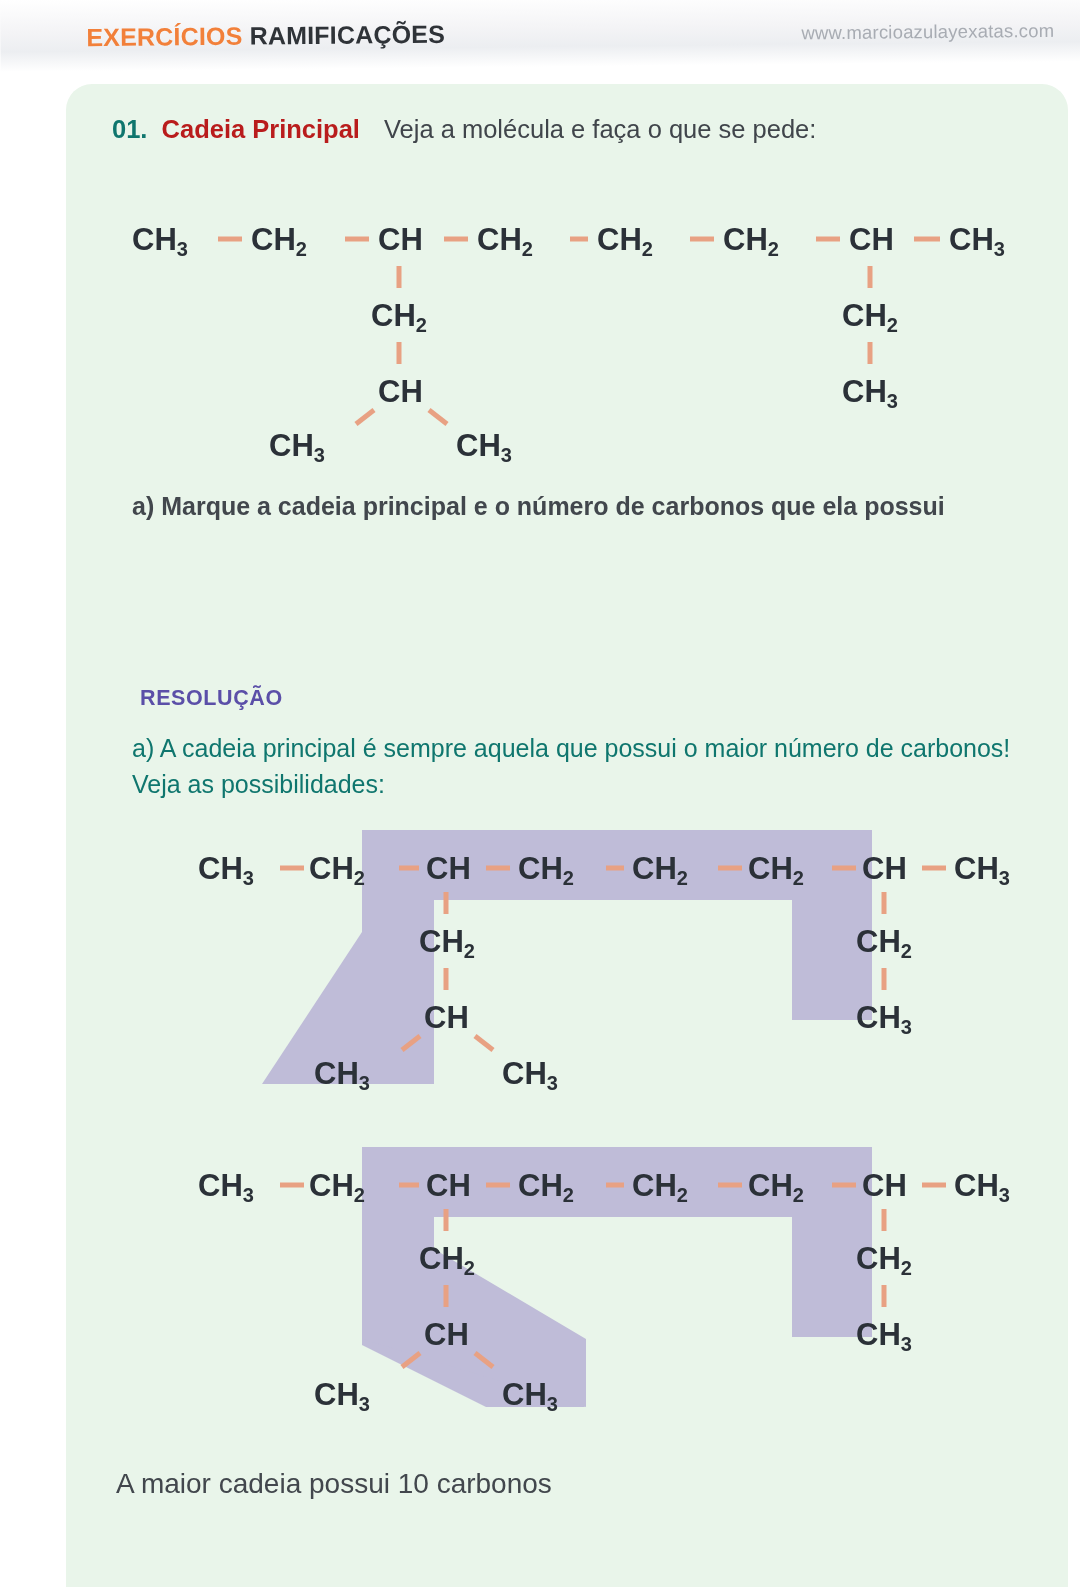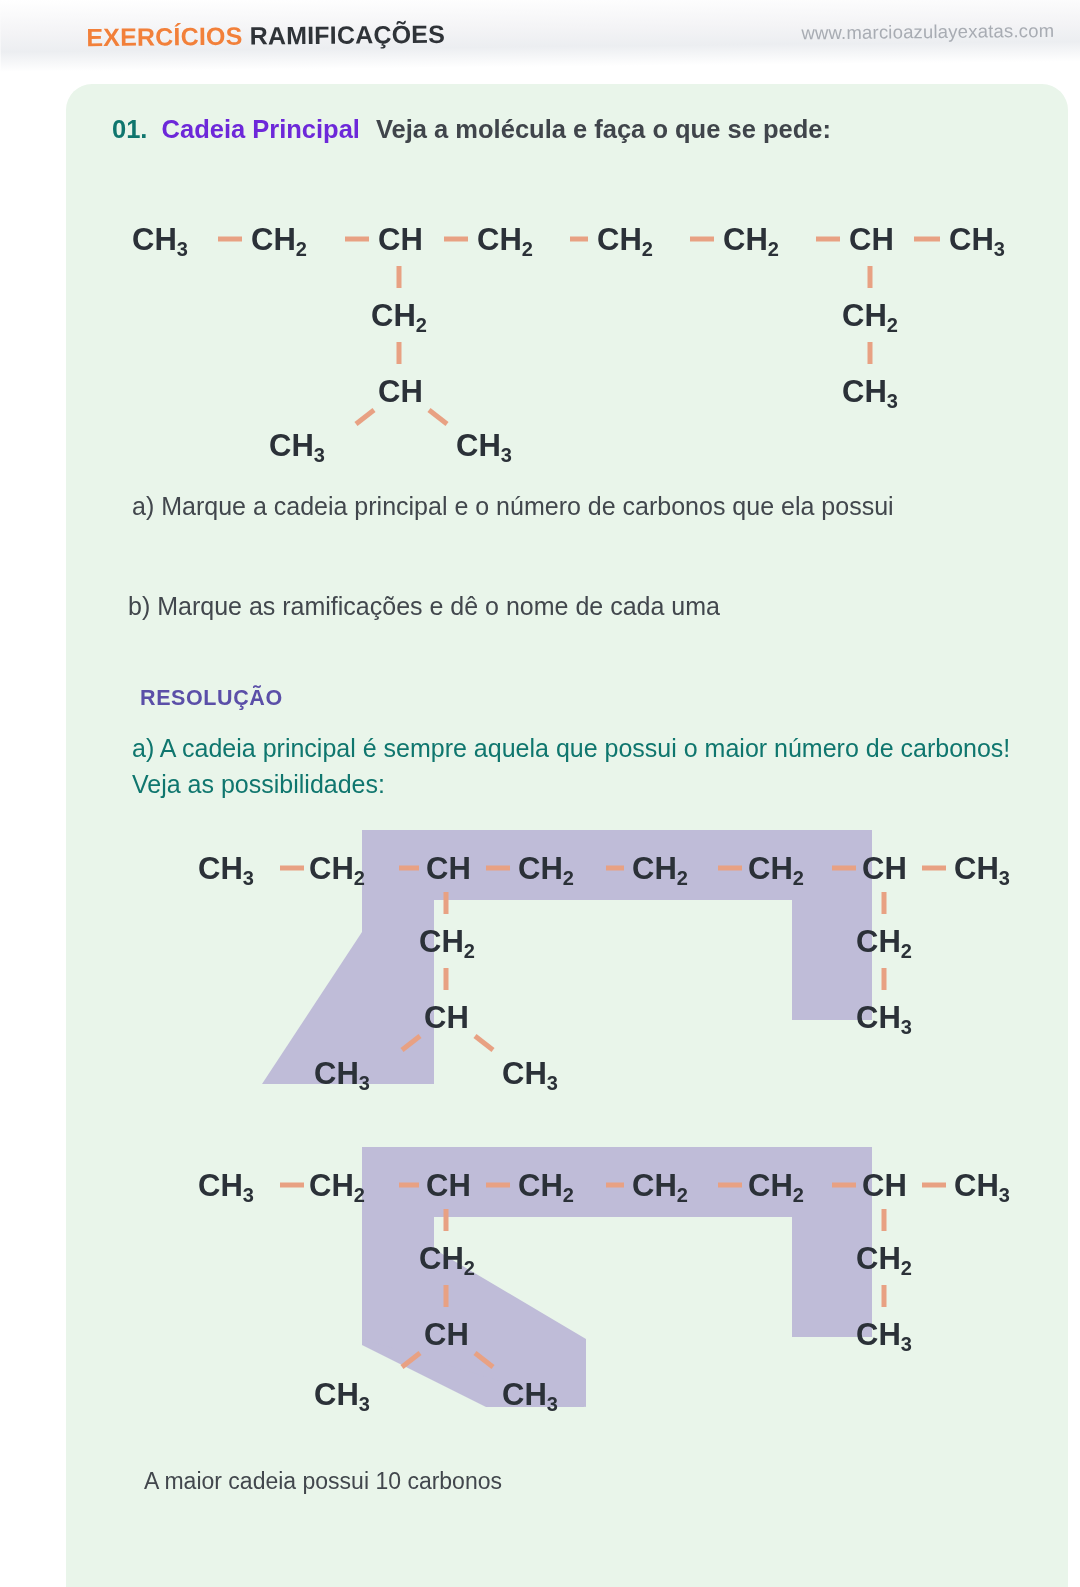--- a/index.html
+++ b/index.html
@@ -67,31 +67,31 @@
   
   .q-head {
     position: absolute;
     left: 46px; top: 28px;
     font-size: 25.5px;
     line-height: 1.35;
     color: #40454b;
     white-space: nowrap;
   }
   .q-head b { color: #3aa755; font-weight: bold; }
-  .q-head span.rest { font-weight: bold; margin-left: 16px; }
+  .q-head span.rest { font-weight: normal; margin-left: 24px; }
 
   .item {
     position: absolute;
     font-size: 25px;
     line-height: 1.34;
     color: #42474d;
   }
   .item-a { left: 66px; top: 406px; width: 880px; }
   .item-b { left: 62px; top: 506px; width: 880px; }
-  .item .hang { display: block; text-indent: -26px; padding-left: 26px; }
+  .item .hang { display: block; text-indent: -26px; padding-left: 26px; font-weight: bold; }
 
   .res-label {
     position: absolute;
     left: 74px; top: 602px;
     font-size: 21.5px;
     font-weight: bold;
     letter-spacing: 0.6px;
     color: #5b4fa8;
     text-align: center;
   }
@@ -99,23 +99,22 @@
     position: absolute;
     left: 66px; top: 646px;
     width: 900px;
     font-size: 25px;
     line-height: 1.44;
     color: #0f766e;
   }
   .conclusion {
     position: absolute;
     left: 50px; top: 1384px;
-    font-size: 23px;
+    font-size: 28px;
     color: #42474d;
-    margin-left: 28px;
   }
 
   
   .mol {
     position: absolute;
     left: 0;
     width: 838px;
   }
   .mol svg { display: block; overflow: visible; }
 
@@ -141,21 +140,21 @@
   <div class="hdr-title">
     <b class="hdr-kicker" style="color: rgb(242, 128, 58);">EXERCÍCIOS</b><span class="hdr-main rest">RAMIFICAÇÕES</span>
   </div>
   <div class="hdr-site" style="color: rgb(168, 172, 179);">www.marcioazulayexatas.com</div>
 </div>
 
 <div class="card" style="background: rgb(233, 245, 234);">
 
   <div class="q-head">
     <b style="color: #0f766e;">01.</b>
-    <b style="margin-left: 7px; color: #6d28d9;">Cadeia Principal</b><span class="rest">Veja a molécula e faça o que se pede:</span>
+    <b style="margin-left: 7px; color: #b91c1c;">Cadeia Principal</b><span class="rest">Veja a molécula e faça o que se pede:</span>
   </div>
 
   <div class="mol" style="top:82px;height:320px">
     <svg width="1002" height="320" viewBox="0 0 1002 320">
 
       <g>
         <line class="bond" x1="152" y1="73" x2="176" y2="73" style="stroke: rgb(232, 161, 131);"></line>
         <line class="bond" x1="279" y1="73" x2="303" y2="73" style="stroke: rgb(232, 161, 131);"></line>
         <line class="bond" x1="378" y1="73" x2="402" y2="73" style="stroke: rgb(232, 161, 131);"></line>
         <line class="bond" x1="504" y1="73" x2="522" y2="73" style="stroke: rgb(232, 161, 131);"></line>
@@ -191,23 +190,20 @@
         <text class="atom" x="776" y="160" style="fill: rgb(43, 49, 56);">CH<tspan class="sub" dy="6">2</tspan></text>
         <line class="bond" x1="804" y1="176" x2="804" y2="198" style="stroke: rgb(232, 161, 131);"></line>
         <text class="atom" x="776" y="236" style="fill: rgb(43, 49, 56);">CH<tspan class="sub" dy="6">3</tspan></text>
       </g>
     </svg>
   </div>
 
   <div class="item item-a">
     <span class="hang">a) Marque a cadeia principal e o número de carbonos que ela possui</span>
   </div>
-  <div class="item item-b">
-    <span class="hang">b) Marque as ramificações e dê o nome de cada uma</span>
-  </div>
 
   <div class="res-label" style="color: rgb(91, 79, 168);">RESOLUÇÃO</div>
   <div class="res-a">a) A cadeia principal é sempre aquela que possui o maior número de carbonos! Veja as possibilidades:</div>
 
   <div class="mol" style="top:738px;height:290px">
     <svg width="1002" height="290" viewBox="0 0 1002 290">
 
       <path class="hl" d="M 296 8
                L 806 8
                L 806 198

